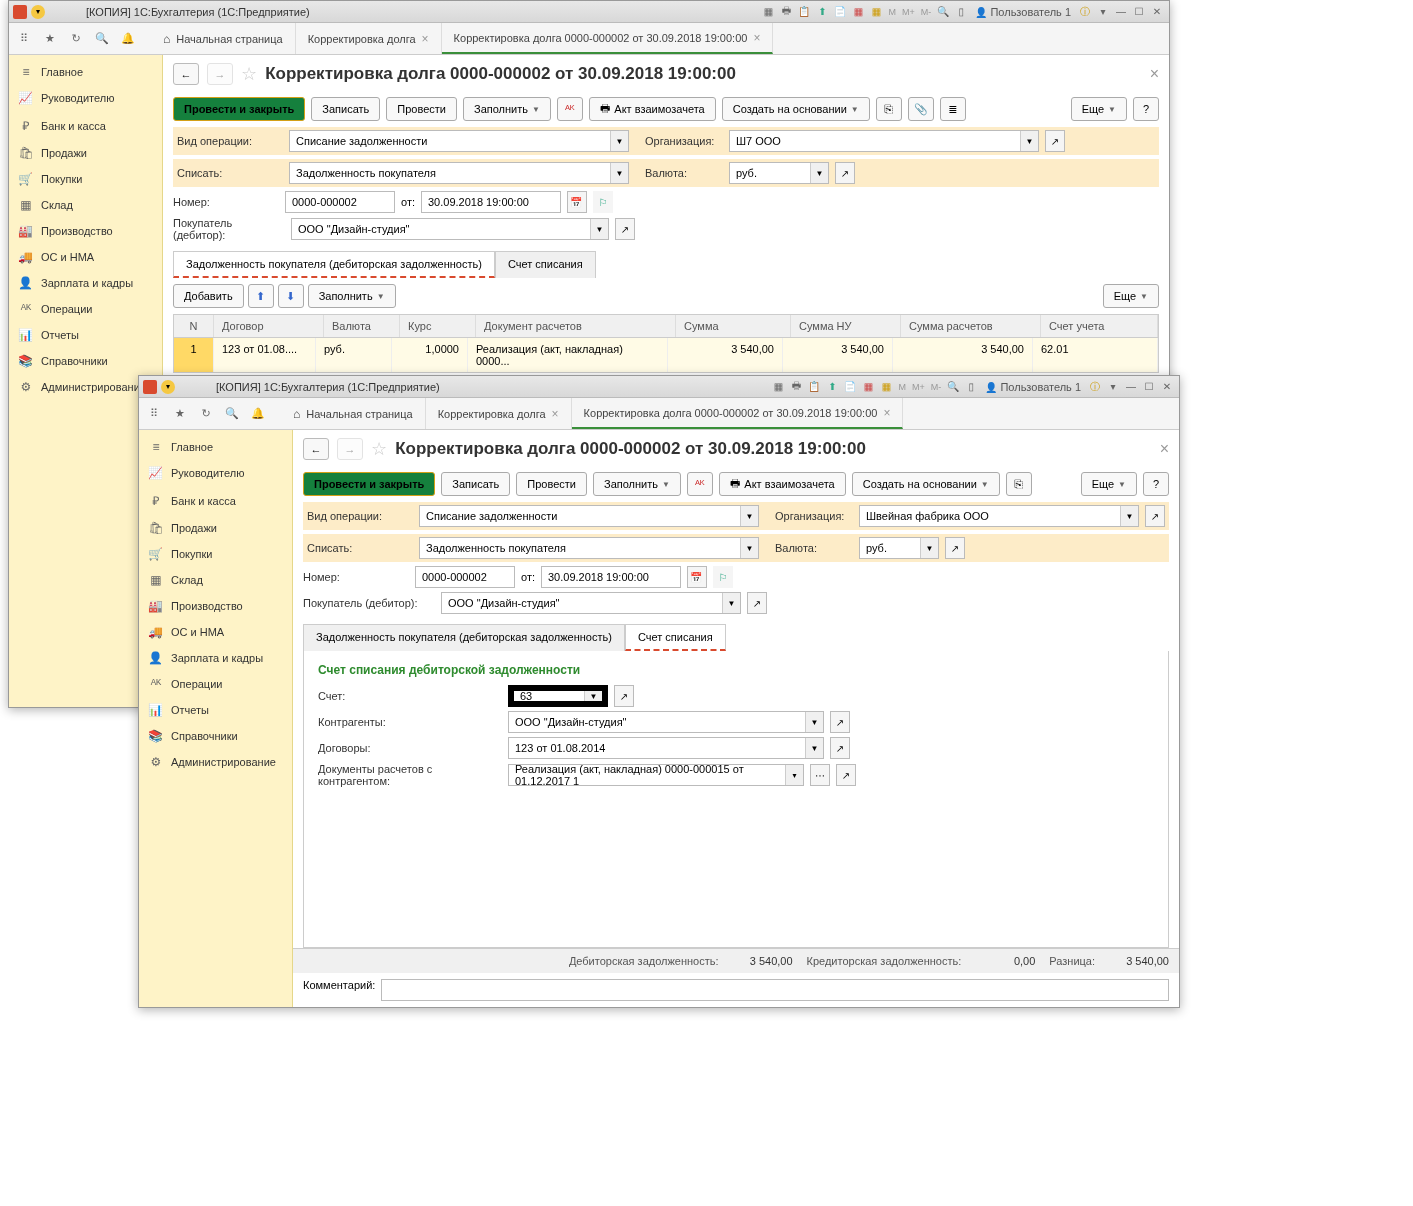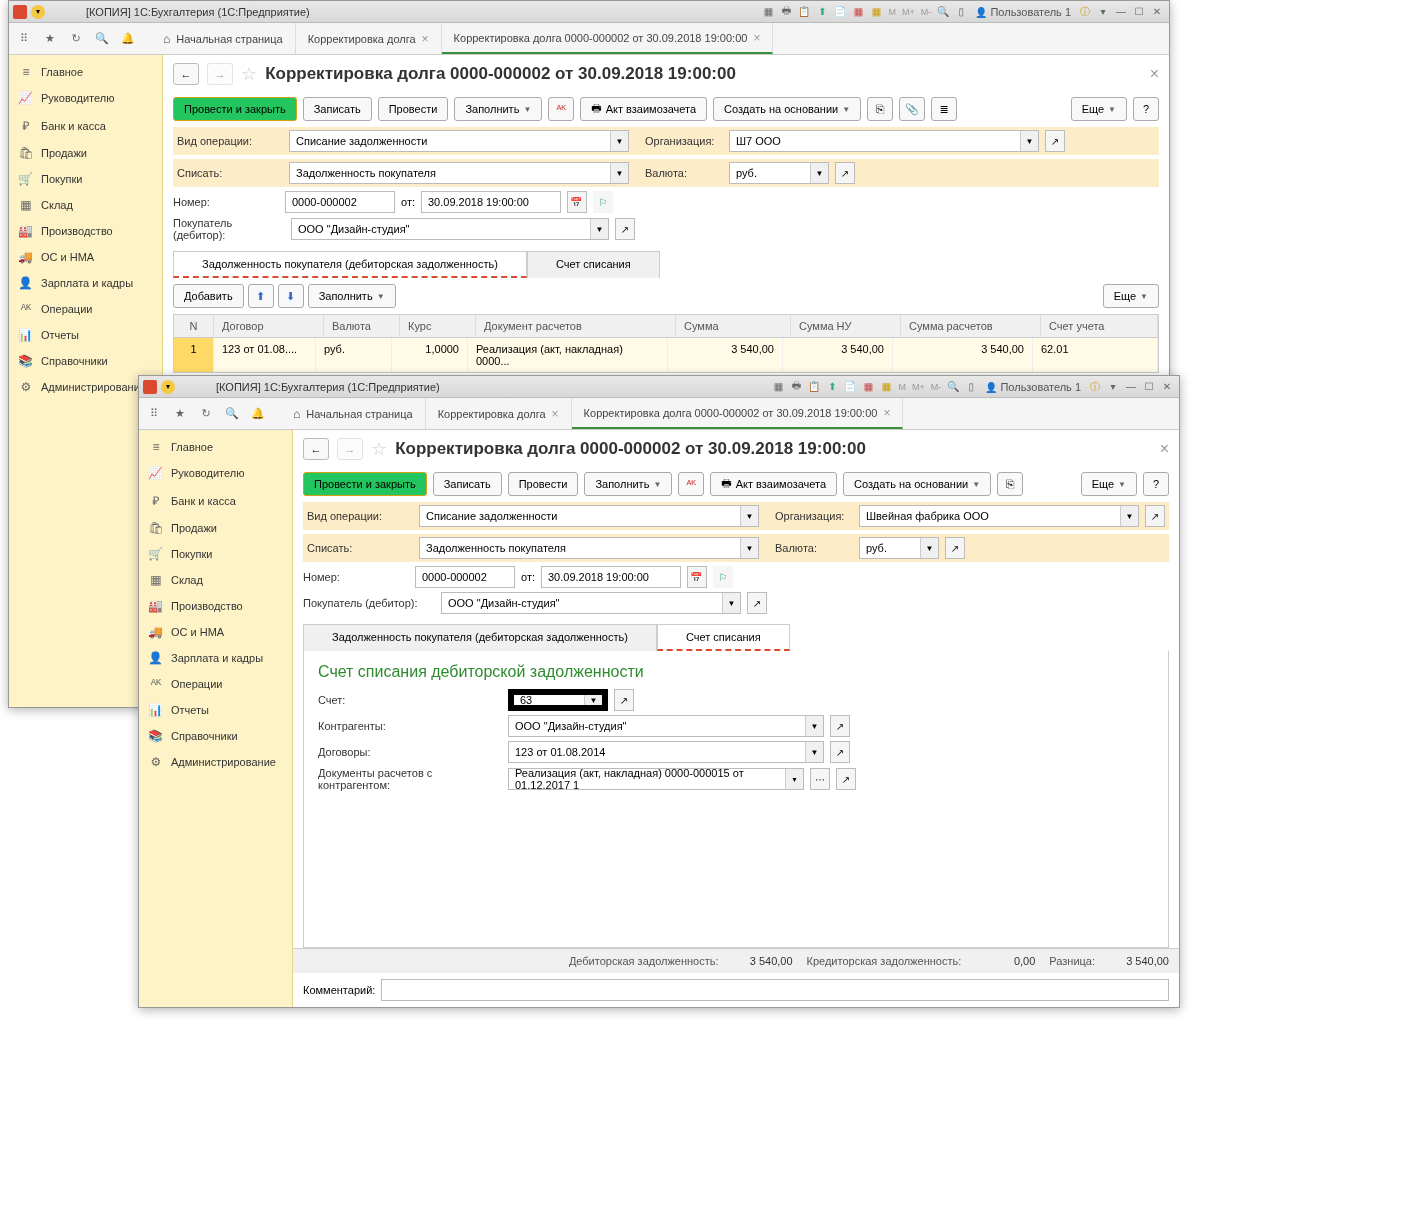--- a/index.html
+++ b/index.html
@@ -33,53 +33,53 @@
 
 .main { flex: 1; background: #fff; display: flex; flex-direction: column; overflow: hidden; }
 .header-row { display: flex; align-items: center; padding: 8px 10px; gap: 8px; }
 .nav-btn { width: 26px; height: 22px; border: 1px solid #bbb; background: #f8f8f8; display:flex; align-items:center; justify-content:center; border-radius:3px; }
 .star { color: #ccc; font-size: 18px; }
 .page-title { font-size: 17px; font-weight: bold; color: #333; }
 .close-x { margin-left: auto; font-size: 16px; color: #999; cursor: pointer; }
 
 .action-row { display: flex; align-items: center; padding: 4px 10px; gap: 6px; flex-wrap: wrap; }
 .btn { height: 24px; padding: 0 10px; border: 1px solid #aaa; background: #f8f8f8; border-radius: 3px; display:inline-flex; align-items:center; gap:4px; cursor:pointer; white-space:nowrap; }
-.btn.primary { background: #22c55e; border-color: #d4a017; font-weight: normal; }
+.btn.primary { background: #15803d; border-color: #d4a017; font-weight: bold; }
 .btn .caret { font-size: 8px; color: #666; }
 .btn-icon { width: 26px; padding: 0; justify-content: center; }
 .spacer { flex: 1; }
 
 .form-area { padding: 2px 10px; }
 .form-row { display: flex; align-items: center; margin-bottom: 4px; gap: 6px; }
 .form-row.hl { background: #fdecc8; padding: 3px 4px; }
 .label { width: 106px; color: #333; }
 .label.w2 { width: 78px; }
 .input { height: 22px; border: 1px solid #bbb; background: #fff; padding: 0 6px; display:flex; align-items:center; }
 .input.sel { position: relative; }
 .input .dd-btn { position: absolute; right: 0; top: 0; width: 18px; height: 100%; border-left: 1px solid #ccc; display:flex; align-items:center; justify-content:center; font-size:8px; background:#f0f0f0; }
 .mini-btn { width: 20px; height: 22px; border: 1px solid #bbb; background: #f5f5f5; display:inline-flex; align-items:center; justify-content:center; font-size:10px; }
 
 .subtabs { display: flex; padding: 4px 10px 0; gap: 0; }
-.subtab { padding: 6px 28px; border: 1px solid #ccc; background: #f0f0f0; cursor: pointer; border-bottom: none; }
+.subtab { padding: 6px 12px; border: 1px solid #ccc; background: #f0f0f0; cursor: pointer; border-bottom: none; }
 .subtab.active { background: #fff; border-bottom: 2px dashed #d94a2e; }
 
 .grid-toolbar { display: flex; padding: 6px 10px; gap: 4px; align-items: center; }
 .grid { margin: 0 10px; border: 1px solid #ccc; }
 .grid-head { display: flex; background: #f0f0f0; border-bottom: 1px solid #ccc; }
 .grid-head .cell { padding: 5px 8px; border-right: 1px solid #ddd; color: #555; }
 .grid-row { display: flex; background: #fffbe6; }
 .grid-row .cell { padding: 5px 8px; border-right: 1px solid #eee; }
 .grid-row .cell.num { text-align: right; }
 .grid-row .cell.ctr { text-align: center; background: #ffd966; }
 
-.section-title { color: #2e8b2e; font-size: 16px; padding: 6px 0 8px; }
+.section-title { color: #2e8b2e; font-size: 12px; padding: 6px 0 8px; font-weight: bold; }
 .footer-bar { background: #f0f0f0; padding: 6px 10px; display: flex; gap: 14px; align-items: center; border-top: 1px solid #ccc; }
 .footer-bar .flab { color: #555; }
 .footer-bar .fval { color: #333; min-width: 60px; text-align: right; }
-.comment-row { display:flex; align-items:center; padding: 6px 10px; gap: 6px; }
+.comment-row { display:flex; align-items:flex-start; padding: 6px 10px; gap: 6px; }
 .comment-row .input { flex: 1; }
 </style>
 </head>
 <body>
 
 <div class="window window1">
   <div class="titlebar">
     <div class="logo"></div>
     <div class="dd">▾</div>
     <div class="title">[КОПИЯ] 1С:Бухгалтерия  (1С:Предприятие)</div>

